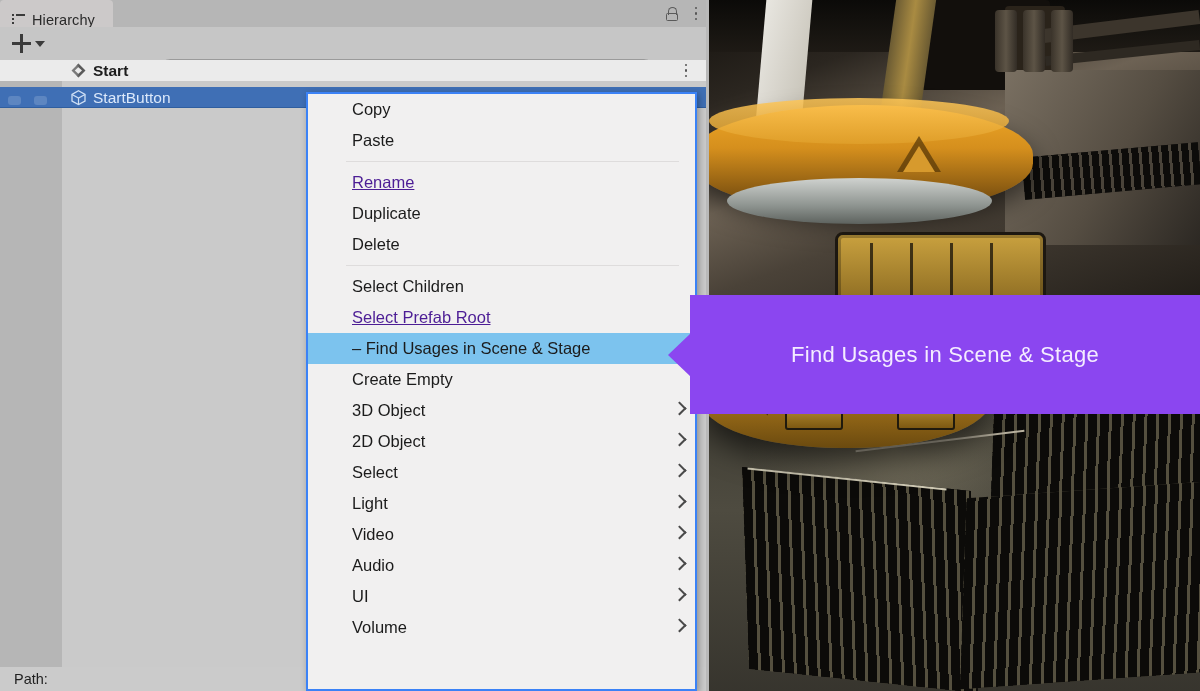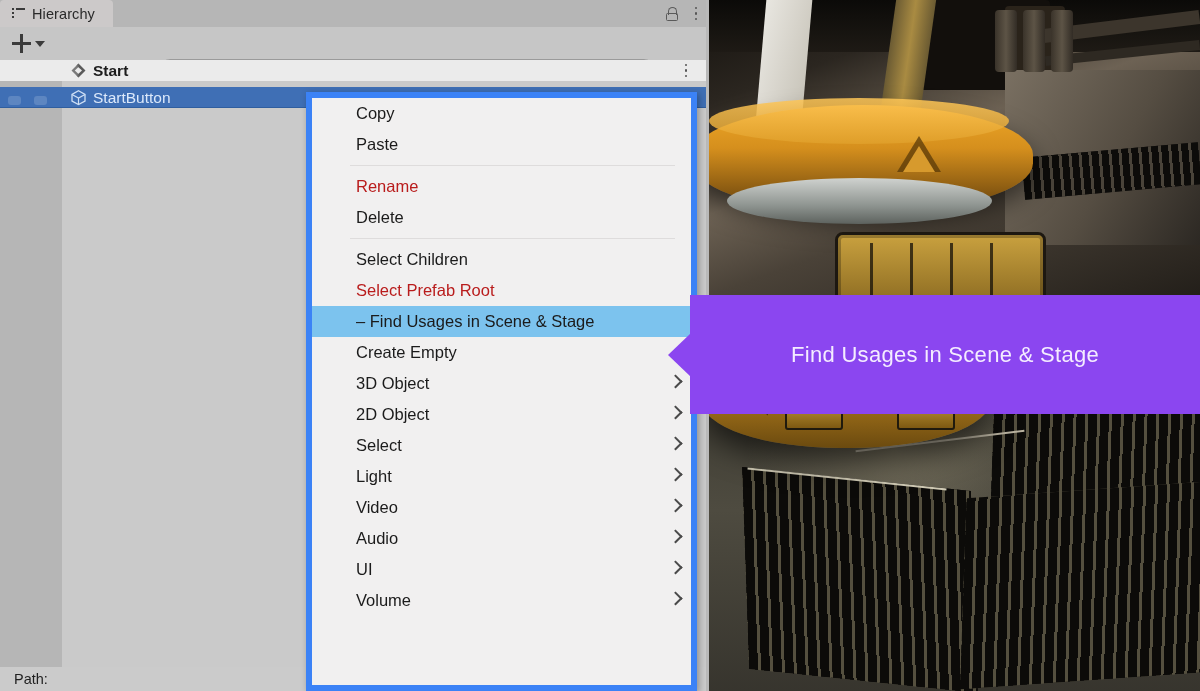--- a/index.html
+++ b/index.html
@@ -6,21 +6,21 @@
   body{
     width:1200px;height:691px;overflow:hidden;
     font-family:"Liberation Sans","DejaVu Sans",sans-serif;
     background:#c8c8c8;position:relative;
   }
   #root{position:absolute;inset:0;width:1200px;height:691px;overflow:hidden;}
 
   
   .hier-panel{position:absolute;left:0;top:0;width:706px;height:691px;background:#c6c6c6;}
   .tabbar{position:absolute;left:0;top:0;width:706px;height:27px;background:#b6b6b6;}
-  .tab{position:absolute;left:0;top:0;height:27px;padding:0 18px 0 12px;
+  .tab{position:absolute;left:0;top:0;height:27px;padding:6px 18px 0 12px;
        background:#ccc9c9;display:flex;align-items:center;gap:7px;
        border-top-left-radius:4px;border-top-right-radius:4px;}
   .tab-label{font-size:14.5px;color:#2a2a2a;letter-spacing:.1px;}
   .ic-list{width:13px;height:11px;position:relative;display:inline-block;}
   .ic-list i{position:absolute;left:4px;height:1.6px;width:9px;background:#3a3a3a;}
   .ic-list i:nth-child(1){top:0;}
   .ic-list i:nth-child(2){top:4.2px;}
   .ic-list i:nth-child(3){top:8.4px;}
   .ic-list b{position:absolute;left:0;width:2px;height:1.8px;background:#3a3a3a;}
   .ic-list b:nth-of-type(1){top:0;}
@@ -162,25 +162,25 @@
   .g3{left:40px;top:298px;width:230px;height:200px;transform:rotate(6deg) skewX(8deg);}
   .g4{left:258px;top:310px;width:250px;height:190px;transform:rotate(-4deg) skewX(-6deg);}
   .edge-hl{position:absolute;height:2px;background:#cfc9b4;}
   .e1{left:288px;top:152px;width:210px;transform:rotate(-9deg);}
   .e2{left:42px;top:296px;width:200px;transform:rotate(6deg);}
   .e3{left:150px;top:258px;width:170px;transform:rotate(-7deg);background:#b9b2a0;}
   .vp-left-edge{position:absolute;left:0;top:0;width:4px;height:691px;background:#b9b9b9;}
 
   
   .ctx{position:absolute;left:306px;top:92px;width:391px;height:599px;
-    background:#f1f0f0;border:6px solid #3b82f6;box-sizing:border-box;
+    background:#f1f0f0;border:2px solid #3b82f6;box-sizing:border-box;
     box-shadow:2px 2px 7px rgba(0,0,0,.30);z-index:30;}
   .mi{position:relative;height:31px;display:flex;align-items:center;padding-left:44px;box-sizing:border-box;}
   .mi .t{font-size:16.5px;color:#1b1b1b;white-space:nowrap;}
-  .mi.disabled .t{color:#b91c1c;}
+  .mi.disabled .t{color:#4c1d95;text-decoration:underline;}
   .mi.hl{background:#7cc3ee;}
   .mi .arrow{position:absolute;right:14px;top:50%;transform:translateY(-50%);
     width:8px;height:8px;border-right:2px solid #4a4a4a;border-top:2px solid #4a4a4a;
     transform-origin:center;rotate:45deg;margin-top:-4px;}
   .sep{height:1px;margin:5px 16px 5px 38px;background:#dedcdc;}
 
   
   .callout{position:absolute;left:690px;top:295px;width:510px;height:119px;background:#8b46f0;z-index:40;
     display:flex;align-items:center;justify-content:center;}
   .callout .txt{font-size:22px;color:#f4ecff;letter-spacing:.3px;}
@@ -349,20 +349,23 @@
         <span class="t">Copy</span>
       </div>
       <div class="mi">
         <span class="t">Paste</span>
       </div>
       <div class="sep"></div>
       <div class="mi disabled">
         <span class="t">Rename</span>
       </div>
       <div class="mi">
+        <span class="t">Duplicate</span>
+      </div>
+      <div class="mi">
         <span class="t">Delete</span>
       </div>
       <div class="sep"></div>
       <div class="mi">
         <span class="t">Select Children</span>
       </div>
       <div class="mi disabled">
         <span class="t">Select Prefab Root</span>
       </div>
       <div class="mi hl">

